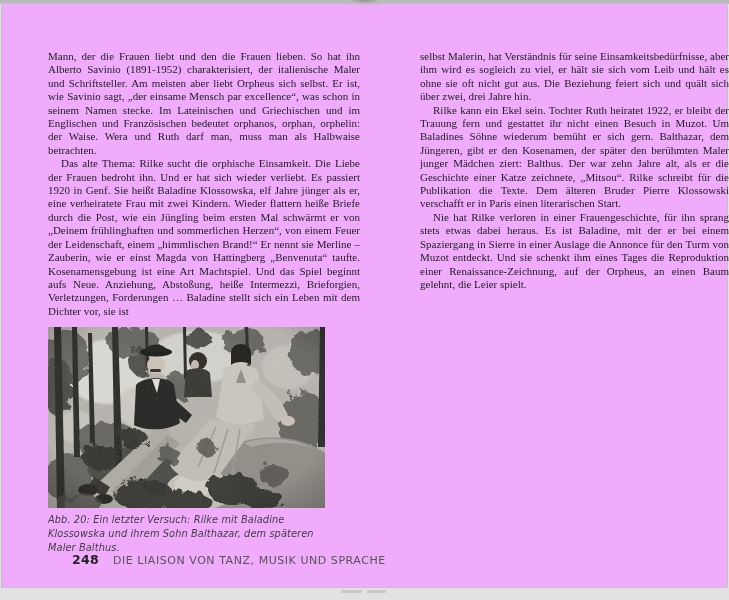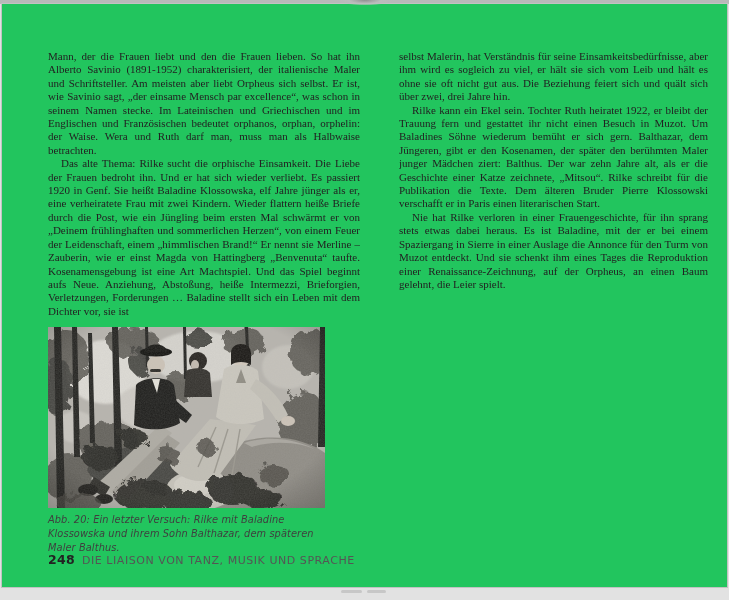--- a/index.html
+++ b/index.html
@@ -4,56 +4,57 @@
 <style>
   html,body{margin:0;padding:0;}
   body{
     width:729px;height:600px;position:relative;overflow:hidden;
     background:#e2e2e2;
     font-family:"Liberation Serif", serif;
   }
   .top-strip{position:absolute;top:0;left:0;right:0;height:4px;background:#b9b9b9;}
   .page{
     position:absolute;left:1px;top:3px;width:727px;height:585px;
-    background:#22c55e;border:1px solid #c2c2c2;box-sizing:border-box;
+    background:#f0abfc;border:1px solid #c2c2c2;box-sizing:border-box;
   }
   .curl-top{
     position:absolute;left:336px;top:0;width:58px;height:5px;
     background:radial-gradient(50% 130% at 50% 0%, #8f8f8f 0%, #bcbcbc 55%, rgba(200,200,200,0) 100%);
     border-radius:0 0 30px 30px / 0 0 5px 5px;
   }
   .curl-dash{position:absolute;height:3px;background:#c7c7c7;border-radius:2px;top:590px;}
   .curl-dash.a{left:341px;width:21px;}
   .curl-dash.b{left:367px;width:19px;}
 
   .textcol{
     position:absolute;top:46px;overflow:hidden;
     font-size:11px;line-height:13.4px;color:#222222;
     text-align:justify;
   }
   .textcol.left{left:46px;width:312px;height:286px;}
-  .textcol.right{left:397px;width:309px;height:262px;}
+  .textcol.right{left:418px;width:309px;height:262px;}
   .textcol p{margin:0;padding:0;}
   .textcol p.indent{text-indent:13px;}
 
   .photo{
     position:absolute;left:46px;top:323px;width:277px;height:181px;
     background:#b7b4ae;overflow:hidden;
   }
   .photo svg{display:block;}
 
   .caption{
     position:absolute;left:46px;top:509px;width:296px;
     font-family:"DejaVu Sans", sans-serif;font-style:italic;
     font-size:9.8px;line-height:14px;color:#3f3f3f;letter-spacing:0.1px;
   }
 
   .footer{
-    position:absolute;top:548px;display:flex;align-items:baseline;gap:7px;
+    position:absolute;top:548px;display:flex;align-items:baseline;gap:14px;
     font-family:"DejaVu Sans", sans-serif;
+    margin-left:24px;
   }
   .footer.left{left:46px;}
   .footer.right{right:17px;}
   .pagenum{font-size:12.5px;font-weight:bold;color:#222;letter-spacing:0.3px;}
   .runhead{font-size:11px;color:#555;letter-spacing:0.55px;}
 </style>
 </head>
 <body>
 
 <div class="top-strip"></div>

